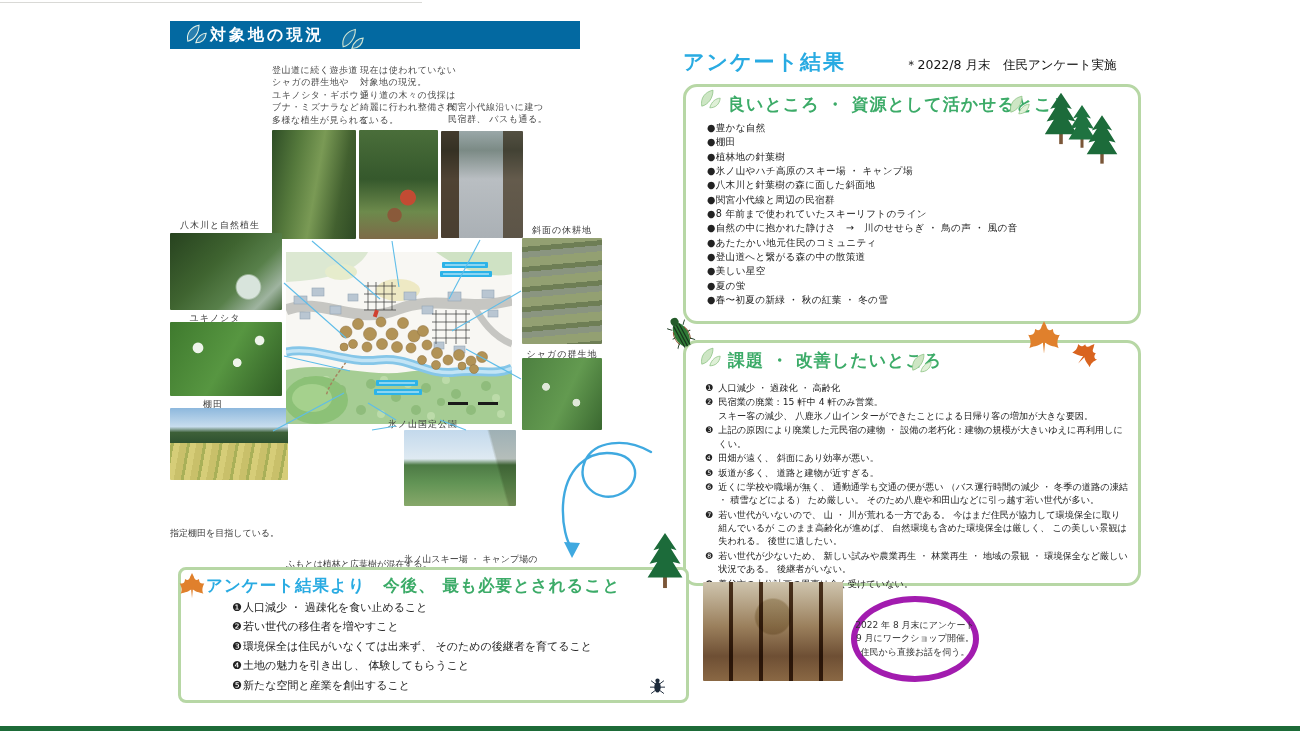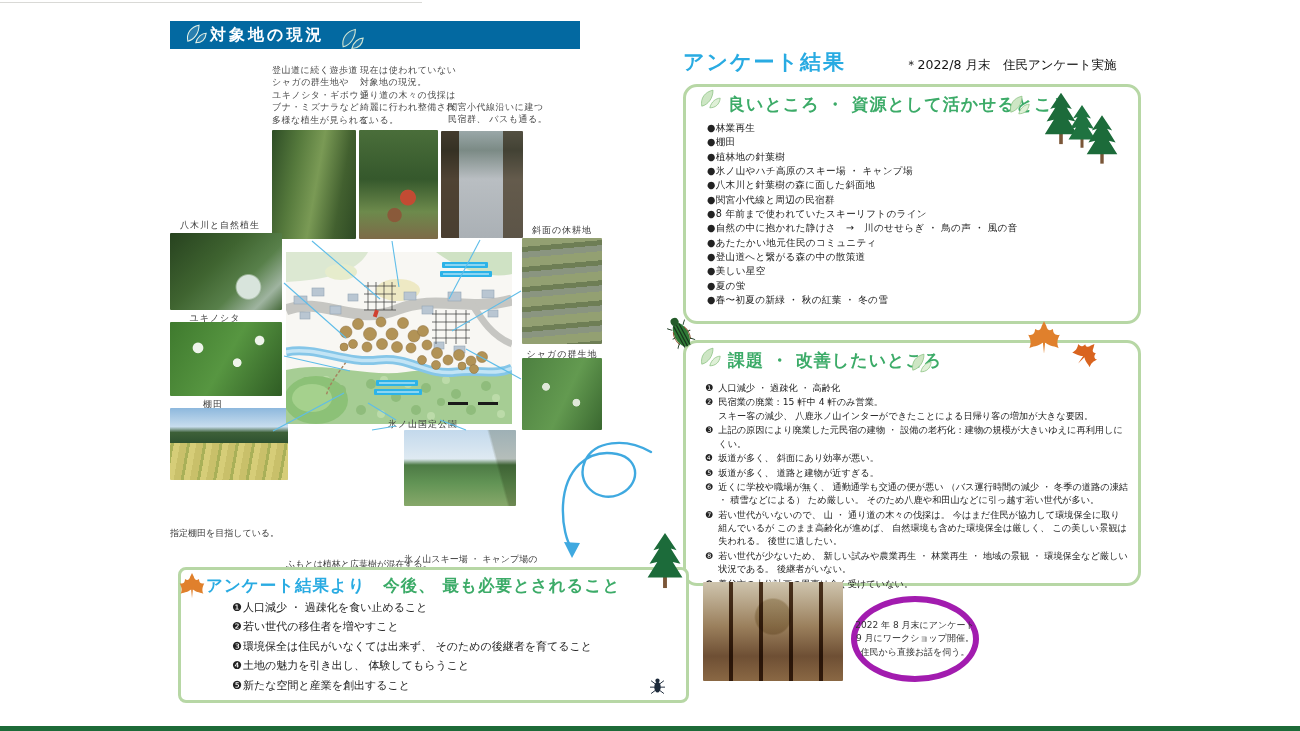--- a/index.html
+++ b/index.html
@@ -256,21 +256,21 @@
   </svg>
   <svg class="abs" style="left:1067px;top:98px;" width="30" height="56" viewBox="0 0 40 60">
     <rect x="18" y="44" width="4" height="15" fill="#7a5638"></rect>
     <polygon points="20,2 8,20 14,18 4,34 12,32 2,48 38,48 28,32 36,34 26,18 32,20" fill="#1f7340"></polygon>
   </svg>
   <svg class="abs" style="left:1085px;top:110px;" width="34" height="58" viewBox="0 0 40 60">
     <rect x="18" y="44" width="4" height="15" fill="#7a5638"></rect>
     <polygon points="20,2 8,20 14,18 4,34 12,32 2,48 38,48 28,32 36,34 26,18 32,20" fill="#1c6b3a"></polygon>
   </svg>
   <div class="abs" style="left:707px;top:121px;width:330px;">
-    <div class="gitem">●林業再生</div>
+    <div class="gitem">●豊かな自然</div>
     <div class="gitem">●棚田</div>
     <div class="gitem">●植林地の針葉樹</div>
     <div class="gitem">●氷ノ山やハチ高原のスキー場 ・ キャンプ場</div>
     <div class="gitem">●八木川と針葉樹の森に面した斜面地</div>
     <div class="gitem">●関宮小代線と周辺の民宿群</div>
     <div class="gitem">●8 年前まで使われていたスキーリフトのライン</div>
     <div class="gitem">●自然の中に抱かれた静けさ　→　川のせせらぎ ・ 鳥の声 ・ 風の音</div>
     <div class="gitem">●あたたかい地元住民のコミュニティ</div>
     <div class="gitem">●登山道へと繋がる森の中の散策道</div>
     <div class="gitem">●美しい星空</div>
@@ -310,33 +310,33 @@
       <span class="inum">❷</span>
       <span class="itxt">民宿業の廃業：15 軒中 4 軒のみ営業。
 スキー客の減少、 八鹿氷ノ山インターができたことによる日帰り客の増加が大きな要因。</span>
       </div>
     <div class="irow">
       <span class="inum">❸</span>
       <span class="itxt">上記の原因により廃業した元民宿の建物 ・ 設備の老朽化：建物の規模が大きいゆえに再利用しにくい。</span>
       </div>
     <div class="irow">
       <span class="inum">❹</span>
-      <span class="itxt">坂道が多く、 斜面にあり効率が悪い。</span>
+      <span class="itxt">田畑が遠く、 斜面にあり効率が悪い。</span>
       </div>
     <div class="irow">
       <span class="inum">❺</span>
       <span class="itxt">坂道が多く、 道路と建物が近すぎる。</span>
       </div>
     <div class="irow">
       <span class="inum">❻</span>
       <span class="itxt">近くに学校や職場が無く、 通勤通学も交通の便が悪い （バス運行時間の減少 ・ 冬季の道路の凍結 ・ 積雪などによる） ため厳しい。 そのため八鹿や和田山などに引っ越す若い世代が多い。</span>
       </div>
     <div class="irow">
       <span class="inum">❼</span>
-      <span class="itxt">若い世代がいないので、 山 ・ 通り道の木々の伐採は。 今はまだ住民が協力して環境保全に取り組んでいるが このまま高齢化が進めば、 自然環境も含めた環境保全は厳しく、 この美しい景観は失われる。 後世に遺したい。</span>
+      <span class="itxt">若い世代がいないので、 山 ・ 川が荒れる一方である。 今はまだ住民が協力して環境保全に取り組んでいるが このまま高齢化が進めば、 自然環境も含めた環境保全は厳しく、 この美しい景観は失われる。 後世に遺したい。</span>
       </div>
     <div class="irow">
       <span class="inum">❽</span>
       <span class="itxt">若い世代が少ないため、 新しい試みや農業再生 ・ 林業再生 ・ 地域の景観 ・ 環境保全など厳しい状況である。 後継者がいない。</span>
       </div>
     <div class="irow">
       <span class="inum">❾</span>
       <span class="itxt">養父市の上位計画の恩恵は全く受けていない。</span>
       </div>
   </div>

